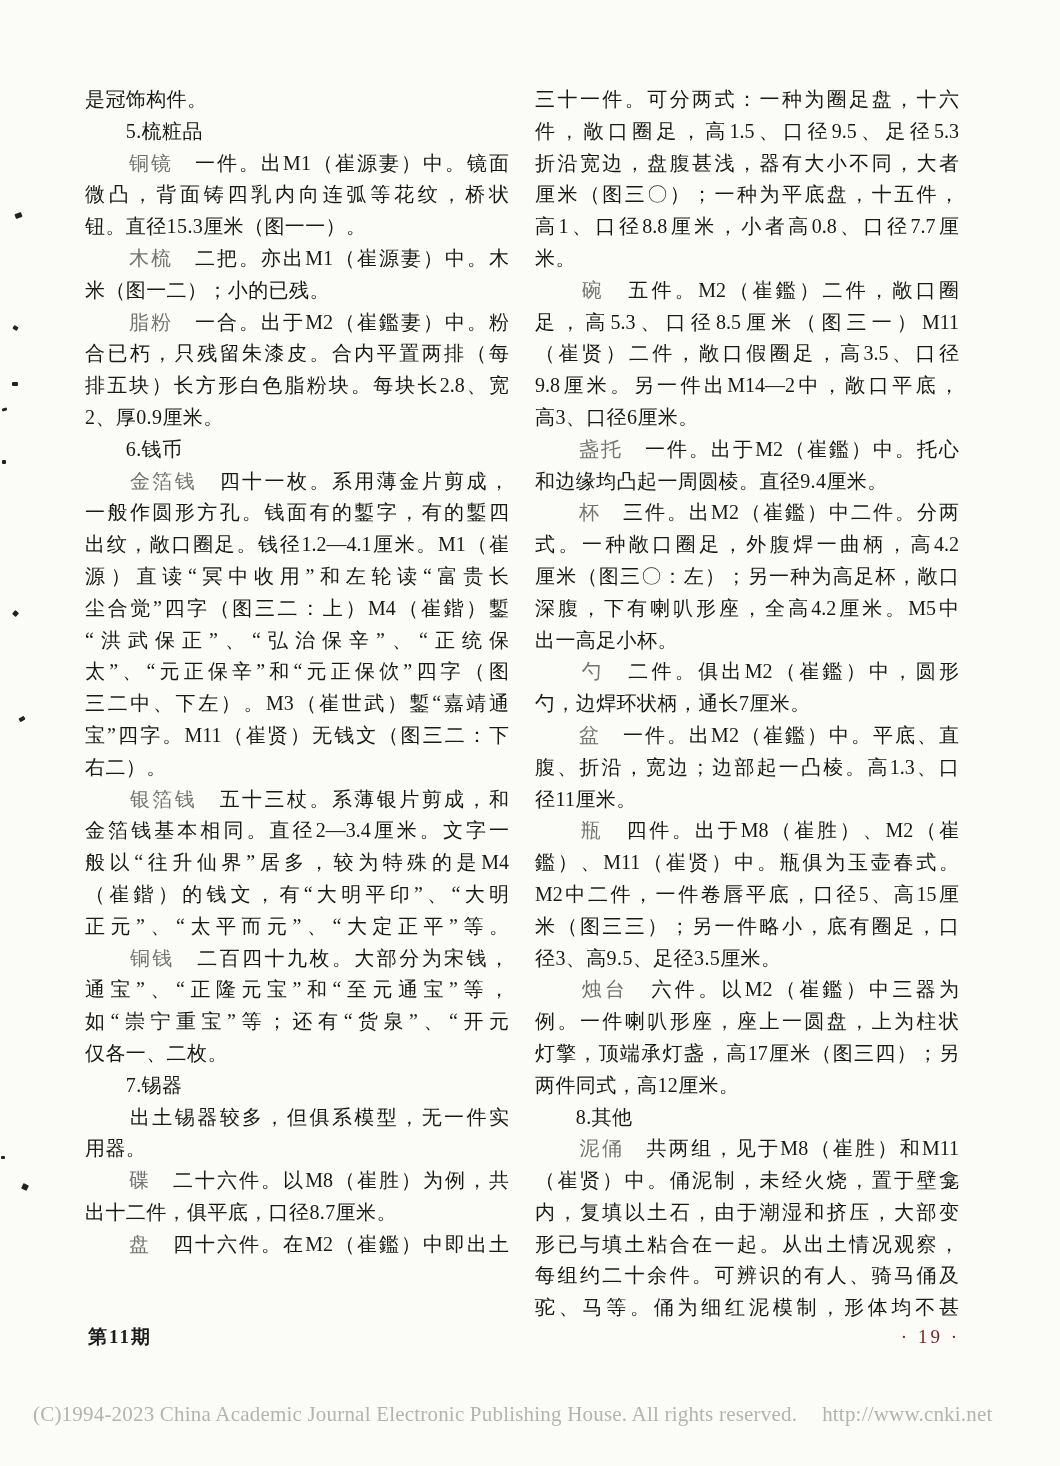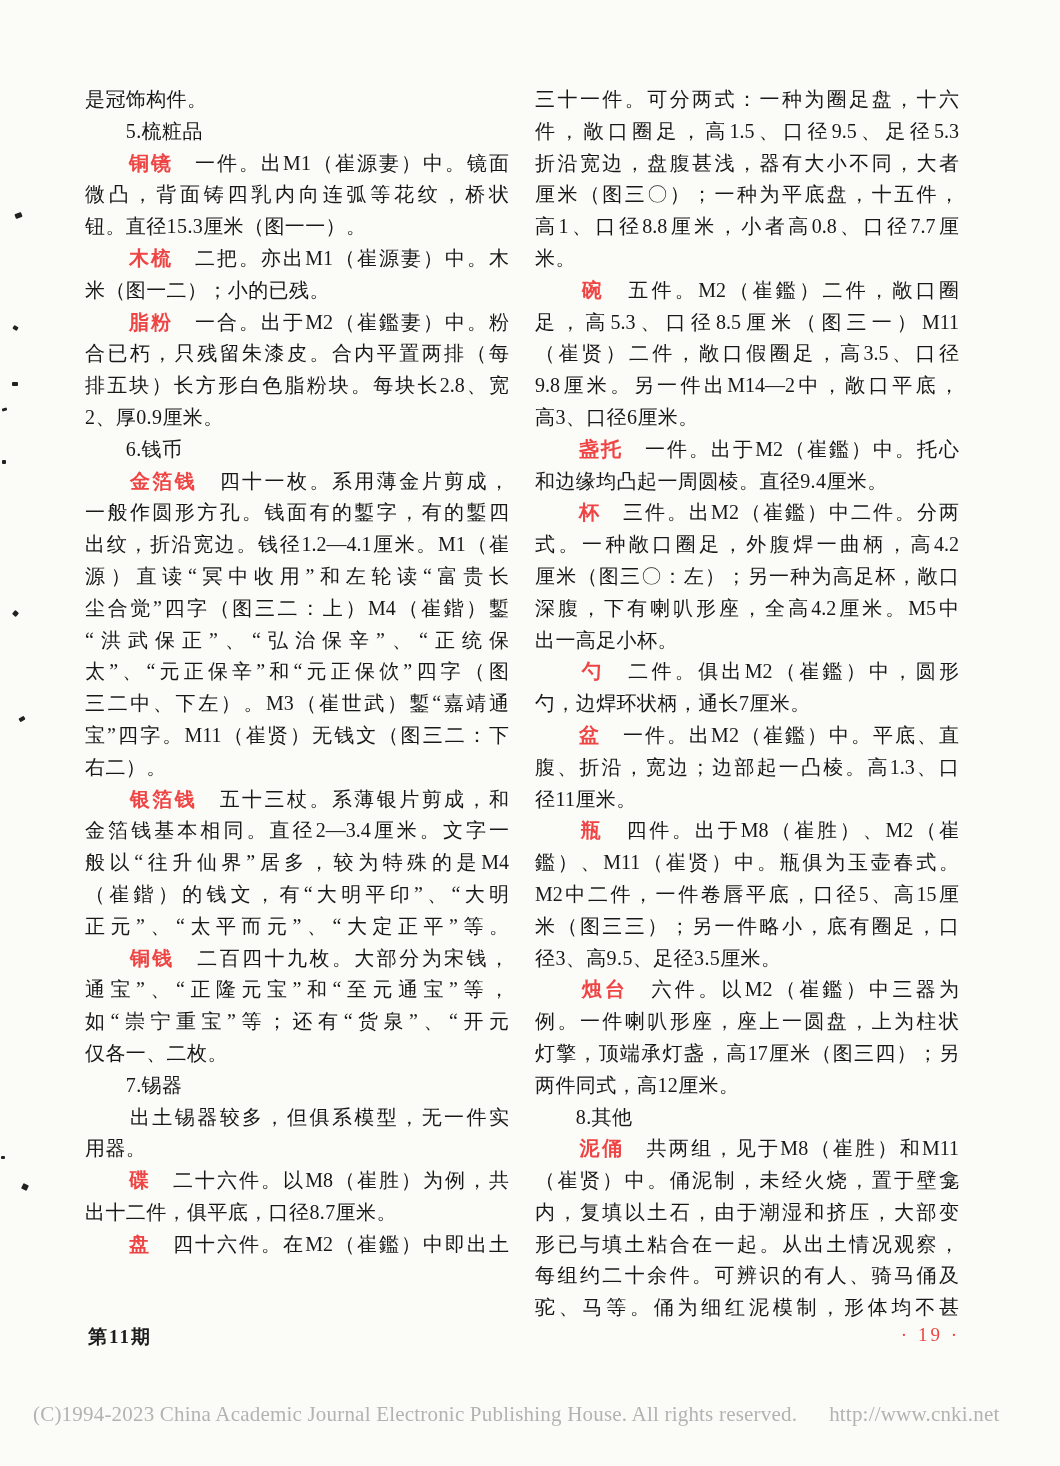--- a/index.html
+++ b/index.html
@@ -22,32 +22,32 @@
     letter-spacing:0.4px;
     white-space:nowrap;
     overflow:visible;
   }
   .line.full {
     text-align:justify;
     text-align-last:justify;
     letter-spacing:0;
     white-space:normal;
   }
-  .bold { font-weight:bold; color:#ef4444;margin-top:12px; }
+  .bold { font-weight:normal; color:#737373;margin-top:12px; }
   .footer-row {
     position:absolute; left:88px; top:1324px; width:872px;
-    display:flex; justify-content:space-between; 
+    display:flex; justify-content:space-between; align-items:center;
     font-size:19px; color:#1c1c1c;
   }
   .issue { font-weight:bold; letter-spacing:2px; }
-  .pageno { letter-spacing:3px; color:#ef4444; }
+  .pageno { letter-spacing:3px; color:#7f1d1d; }
   .copyright {
     position:absolute; left:33px; top:1402px;
     font-size:21px; color:#b3b3b1;
-    display:flex; gap:32px;
+    display:flex; gap:25px;
     white-space:nowrap;
     letter-spacing:0.2px;
   }
   .speck {
     position:absolute; background:#222; border-radius:1px;
   }
 </style>
 </head>
 <body>
 
@@ -72,21 +72,21 @@
         <div class="line"><span>钮。直径15.3厘米（图一一）。</span></div>
         <div class="line full"><span>　　</span><span class="bold">木梳</span><span>　二把。亦出M1（崔源妻）中。木</span></div>
         <div class="line"><span>米（图一二）；小的已残。</span></div>
         <div class="line full"><span>　　</span><span class="bold">脂粉</span><span>　一合。出于M2（崔鑑妻）中。粉</span></div>
         <div class="line full"><span>合已朽，只残留朱漆皮。合内平置两排（每</span></div>
         <div class="line full"><span>排五块）长方形白色脂粉块。每块长2.8、宽</span></div>
         <div class="line"><span>2、厚0.9厘米。</span></div>
         <div class="line"><span>　　6.钱币</span></div>
         <div class="line full"><span>　　</span><span class="bold">金箔钱</span><span>　四十一枚。系用薄金片剪成，</span></div>
         <div class="line full"><span>一般作圆形方孔。钱面有的鏨字，有的鏨四</span></div>
-        <div class="line full"><span>出纹，折沿宽边。钱径1.2—4.1厘米。M1（崔</span></div>
+        <div class="line full"><span>出纹，敞口圈足。钱径1.2—4.1厘米。M1（崔</span></div>
         <div class="line full"><span>源）直读“冥中收用”和左轮读“富贵长</span></div>
         <div class="line full"><span>尘合觉”四字（图三二：上）M4（崔鍇）鏨</span></div>
         <div class="line full"><span>“洪武保正”、“弘治保辛”、“正统保</span></div>
         <div class="line full"><span>太”、“元正保辛”和“元正保佽”四字（图</span></div>
         <div class="line full"><span>三二中、下左）。M3（崔世武）鏨“嘉靖通</span></div>
         <div class="line full"><span>宝”四字。M11（崔贤）无钱文（图三二：下</span></div>
         <div class="line"><span>右二）。</span></div>
         <div class="line full"><span>　　</span><span class="bold">银箔钱</span><span>　五十三杖。系薄银片剪成，和</span></div>
         <div class="line full"><span>金箔钱基本相同。直径2—3.4厘米。文字一</span></div>
         <div class="line full"><span>般以“往升仙界”居多，较为特殊的是M4</span></div>

